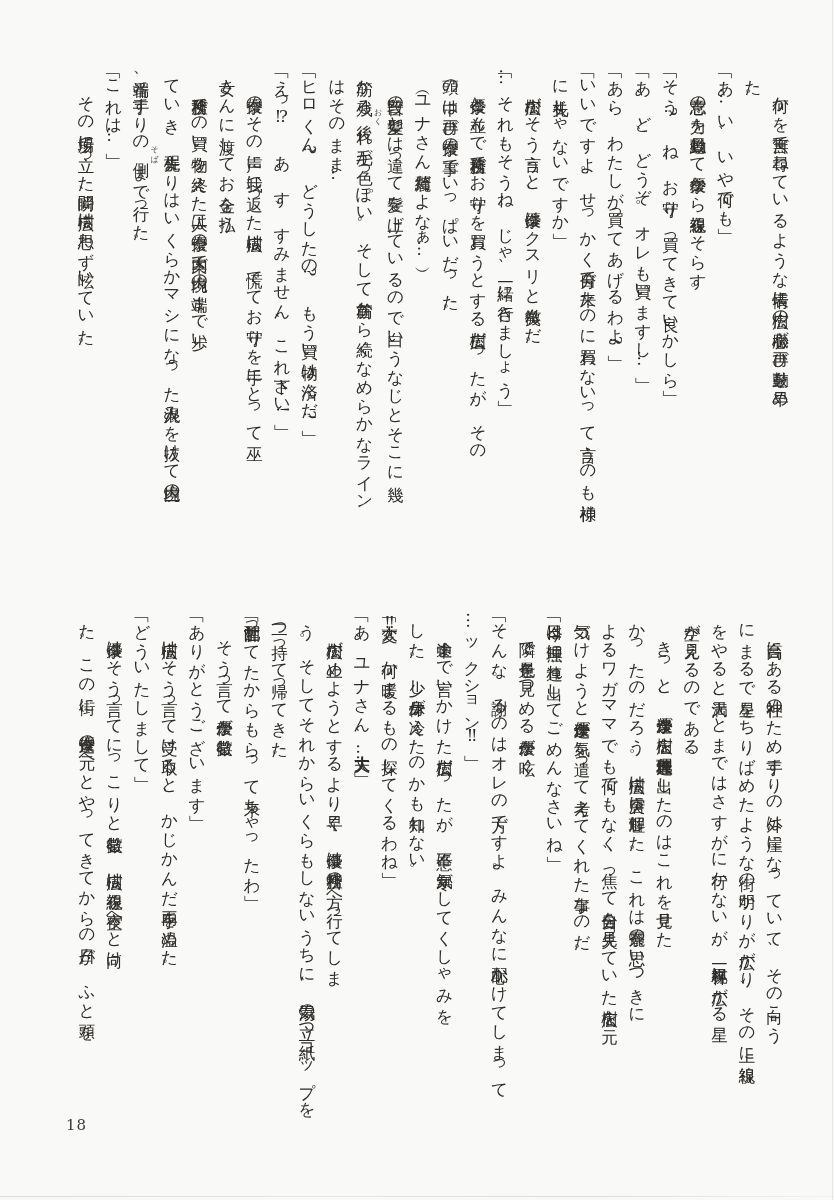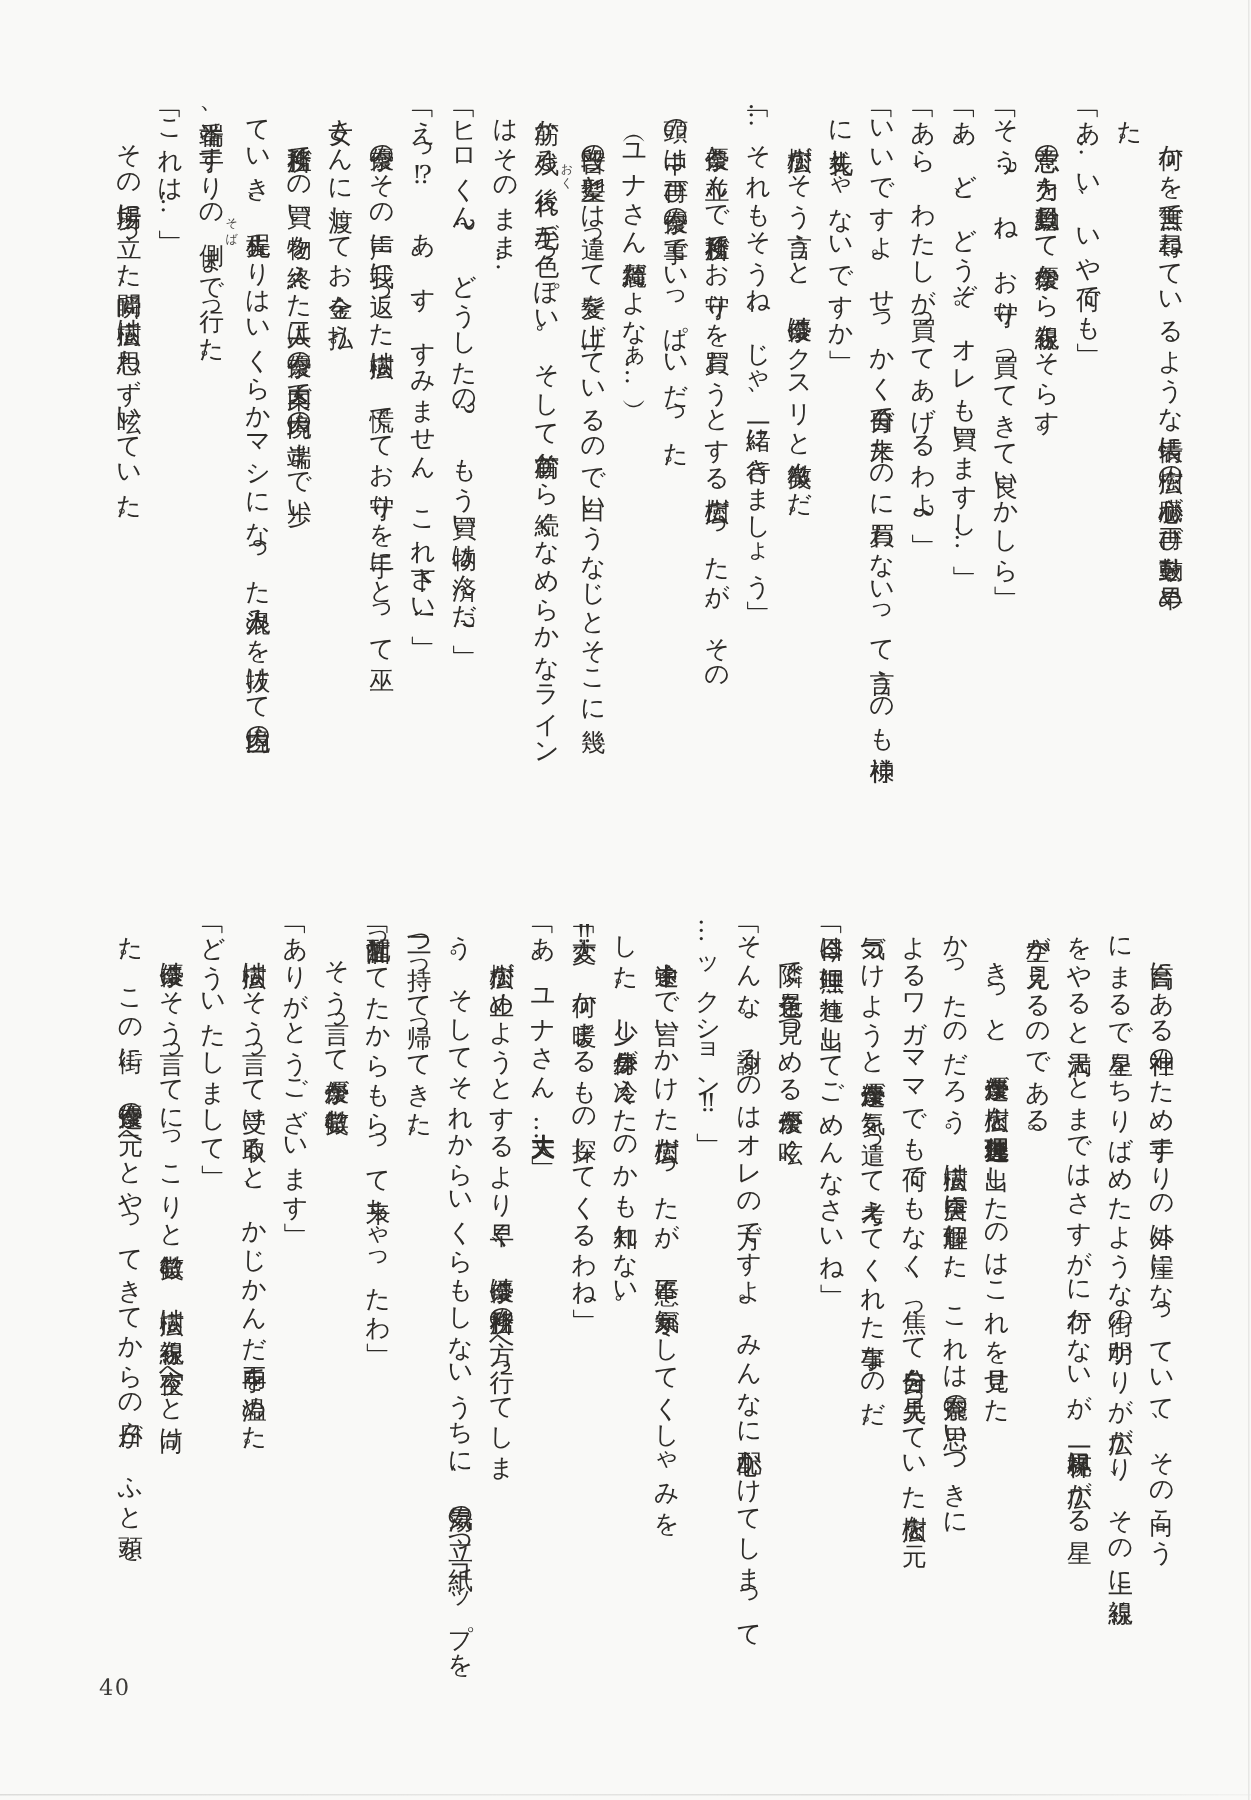--- a/index.html
+++ b/index.html
@@ -101,16 +101,16 @@
       <div class="col">う。そしてそれからいくらもしないうちに、湯気の立つ紙コップを</div>
       <div class="col">二つ持って帰ってきた。</div>
       <div class="col">「甘酒配ってたからもらって来ちゃったわ」</div>
       <div class="col indent">そう言って優奈が微笑む。</div>
       <div class="col">「ありがとうございます」</div>
       <div class="col indent">広樹はそう言って受け取ると、かじかんだ両手を温めた。</div>
       <div class="col">「どういたしまして」</div>
       <div class="col indent">優奈はそう言ってにっこりと微笑む。広樹は視線を夜空へと向け</div>
       <div class="col">た。この街に、優奈達の元へとやってきてからの日々が、ふと頭を</div>
     </div>
-  <div class="page-num">40</div>
+  <div class="page-num">18</div>
   <div class="edge-bottom"></div>
   <div class="edge-right"></div>
 </div>
 
 </body></html>

